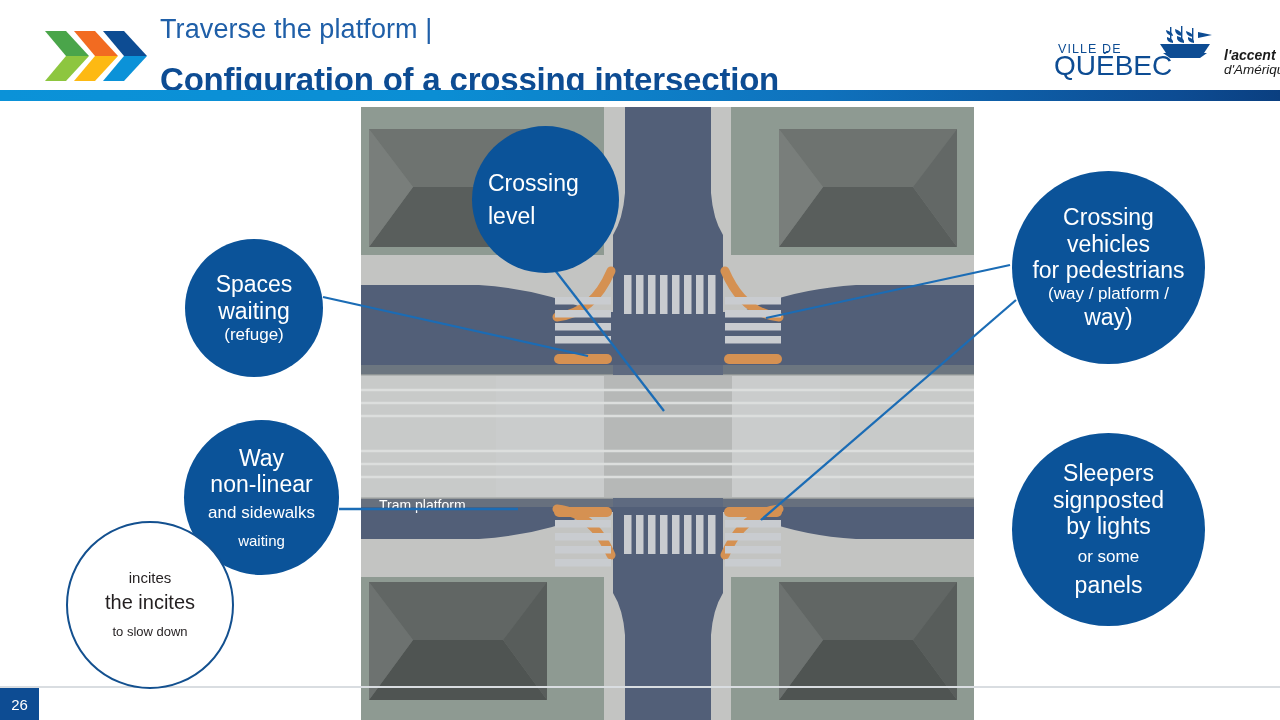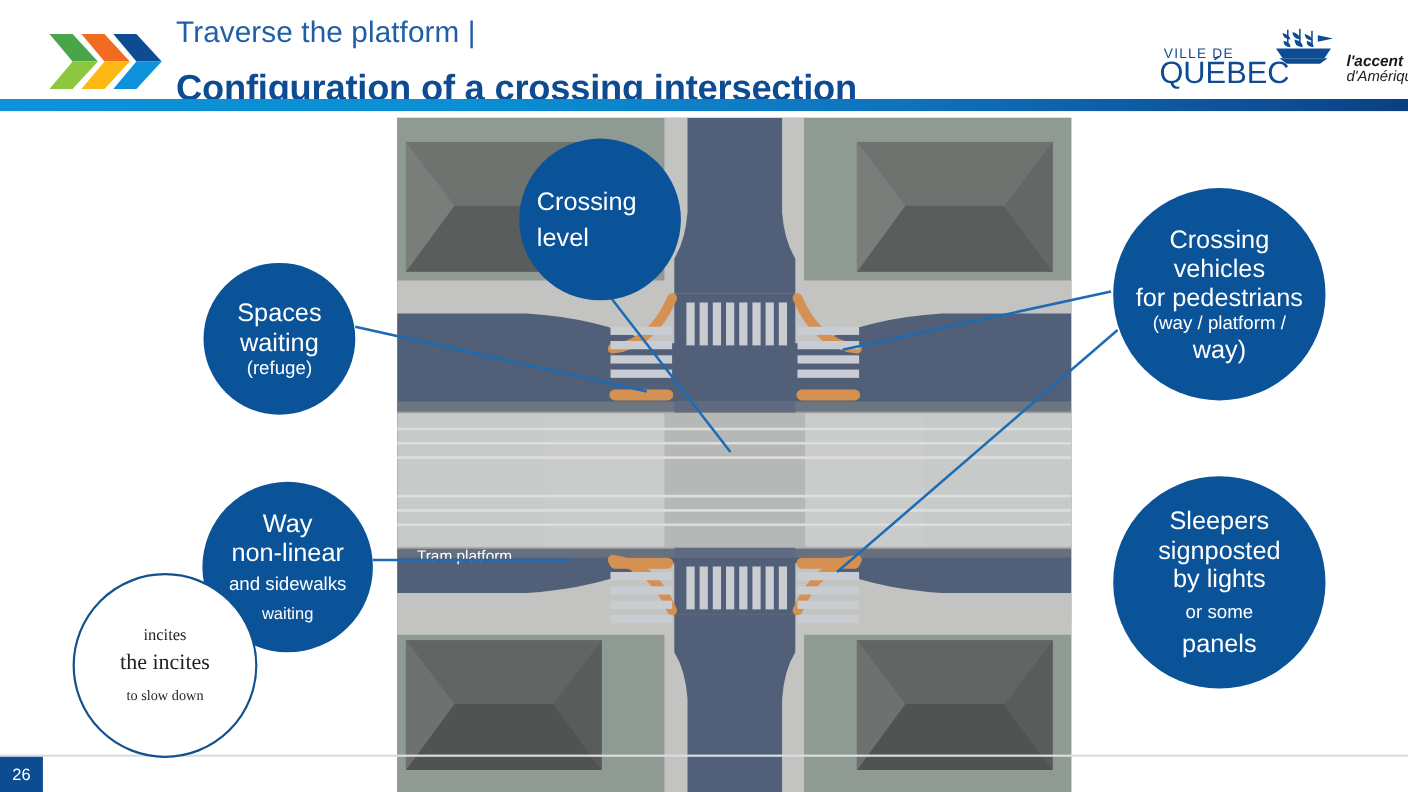--- a/index.html
+++ b/index.html
@@ -54,26 +54,25 @@
 
   #c-crossing-level {
     left:472px; top:126px; width:147px; height:147px;
     align-items:flex-start; justify-content:center; padding-left:16px; text-align:left;
   }
   #c-crossing-level .l1 { font-size:23px; line-height:1.42; }
 
   #c-spaces { left:185px; top:239px; width:138px; height:138px; }
   #c-seg { left:1012px; top:171px; width:193px; height:193px; }
   #c-sleepers { left:1012px; top:433px; width:193px; height:193px; }
-  #c-way { left:184px; top:438px; width:155px; height:155px; }
+  #c-way { left:184px; top:420px; width:155px; height:155px; }
   #c-incites {
     left:66px; top:521px; width:168px; height:168px;
     background:#ffffff; border:2.2px solid #13508f; color:#231f20;
     z-index:2;
-    font-family:Liberation Serif, serif;
   }
   #c-incites .t1 { font-size:15px; line-height:1.5; }
   #c-incites .t2 { font-size:20px; line-height:1.35; }
   #c-incites .t3 { font-size:13px; line-height:1.6; }
 
   #connectors { position:absolute; left:0; top:0; width:1280px; height:720px;
                 pointer-events:none; }
 
   
   #pagenum {

